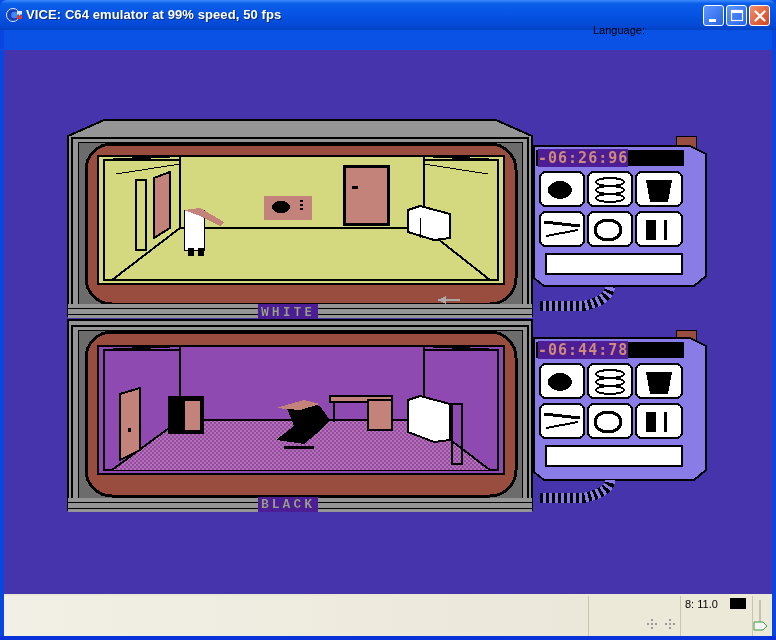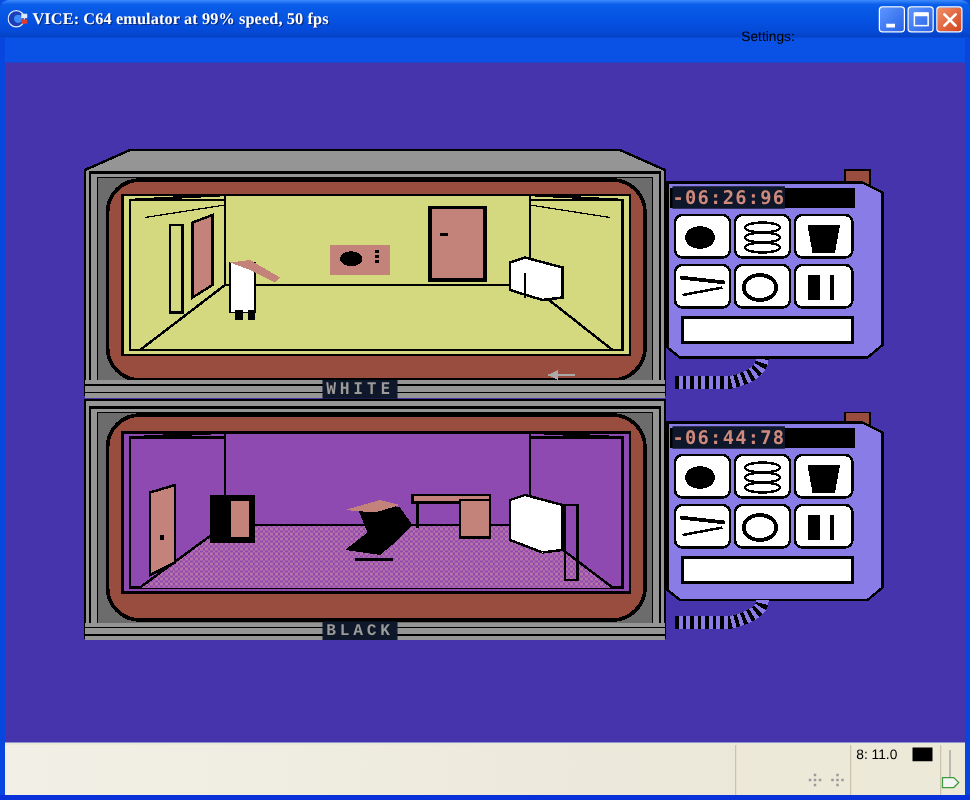--- a/index.html
+++ b/index.html
@@ -3,21 +3,21 @@
 <meta charset="utf-8">
 <style>
   * { box-sizing: border-box; margin: 0; padding: 0; }
   html, body { width: 776px; height: 640px; overflow: hidden; background: #0a4ee0; }
   body { font-family: "Liberation Sans", sans-serif; position: relative; }
 
   
   .window { position: absolute; left: 0; top: 0; width: 776px; height: 640px; background: #0a52e6; border-radius: 7px 7px 0 0; }
   .titlebar { position: absolute; left: 0; top: 0; width: 776px; height: 30px;
     background: linear-gradient(to bottom, #3d8bff 0%, #0a5ee8 12%, #0553e3 50%, #0549d6 85%, #0441c2 100%);
-    border-radius: 7px 7px 0 0; font-family: Liberation Serif, serif; }
+    border-radius: 7px 7px 0 0; }
   .app-icon { position: absolute; left: 6px; top: 7px; width: 16px; height: 16px; }
   .title-text { position: absolute; left: 26px; top: 7px; color: #fff; font-weight: bold; font-size: 13px;
     text-shadow: 1px 1px 0 #0a2a80; letter-spacing: 0.1px; white-space: nowrap; }
   .win-btn { position: absolute; top: 5px; width: 21px; height: 21px; border: 1px solid #fff; border-radius: 3px; }
   .win-btn.min { left: 703px; background: linear-gradient(135deg, #5e96ff, #2863e6); }
   .win-btn.max { left: 726px; background: linear-gradient(135deg, #5e96ff, #2863e6); }
   .win-btn.close { left: 749px; background: linear-gradient(135deg, #f2906a, #d2431e); }
   .win-btn svg { position: absolute; left: 0; top: 0; }
 
   .menubar { position: absolute; left: 4px; top: 30px; width: 768px; height: 20px; background: #ece9d8; }
@@ -32,22 +32,22 @@
   .joystick-label { position: absolute; left: 593px; top: 24px; font-size: 11px; color: #000; }
   .drive-label { position: absolute; left: 685px; top: 4px; font-size: 11px; color: #000; text-align: right; }
   .drive-led { position: absolute; left: 730px; top: 5px; width: 16px; height: 11px; background: #000; }
   .vol-slider { position: absolute; left: 752px; top: 4px; width: 16px; height: 34px; }
   .bottom-border { position: absolute; left: 0; top: 636px; width: 776px; height: 4px; background: #0831d9; }
   .side-l { position: absolute; left: 0; top: 30px; width: 4px; height: 606px; background: #0846e0; }
   .side-r { position: absolute; left: 772px; top: 30px; width: 4px; height: 606px; background: #0846e0; }
 
   
   .c64 { position: absolute; left: 0; top: 0; }
-  .tv-label { position: absolute; font-family: "DejaVu Sans Mono", monospace; font-weight: bold; font-size: 13px; letter-spacing: 3px; color: #9b9b9b; background: #0f172a; padding: 0 3px; text-shadow: 0 0 0 #000; }
-  .timer { position: absolute; font-family: "DejaVu Sans Mono", monospace; font-weight: bold; font-size: 15px; letter-spacing: 1px; color: #d08a7c; background: #0f172a; }
+  .tv-label { position: absolute; font-family: "DejaVu Sans Mono", monospace; font-weight: bold; font-size: 13px; letter-spacing: 3px; color: #9b9b9b; background: #4c1d95; padding: 0 3px; text-shadow: 0 0 0 #000; }
+  .timer { position: absolute; font-family: "DejaVu Sans Mono", monospace; font-weight: bold; font-size: 15px; letter-spacing: 1px; color: #d08a7c; background: #4c1d95; }
 </style>
 </head>
 <body>
 
 <div class="window">
   <div class="titlebar">
     <svg class="app-icon" viewBox="0 0 16 16">
       <circle cx="7" cy="8" r="6.5" fill="#1a3fb8"></circle>
       <circle cx="7" cy="8" r="6.5" fill="none" stroke="#dfe8ff" stroke-width="1"></circle>
       <circle cx="8.5" cy="8" r="3.3" fill="#3d8bff"></circle>
@@ -253,21 +253,21 @@
     <div class="timer" style="left:534px; top:99px;">-06:26:96</div>
     <div class="timer" style="left:534px; top:291px;">-06:44:78</div>
   </div>
 
   <div class="statusbar">
     <div class="status-left"></div>
     <div class="status-sep" style="left:584px"></div>
     <div class="status-sep" style="left:676px"></div>
     <div class="status-sep" style="left:748px"></div>
   </div>
-  <div class="joystick-label">Settings:</div>
+  <div class="joystick-label">Language:</div>
   <svg style="position:absolute; left:646px; top:618px;" width="36" height="14">
     <g fill="#9a9a9a">
       <rect x="5" y="1" width="2" height="2"></rect>
         <rect x="1" y="5" width="2" height="2"></rect>
         <rect x="9" y="5" width="2" height="2"></rect>
         <rect x="5" y="9" width="2" height="2"></rect>
         <rect x="5" y="5" width="2" height="2"></rect>
       <rect x="23" y="1" width="2" height="2"></rect>
         <rect x="19" y="5" width="2" height="2"></rect>
         <rect x="27" y="5" width="2" height="2"></rect>

